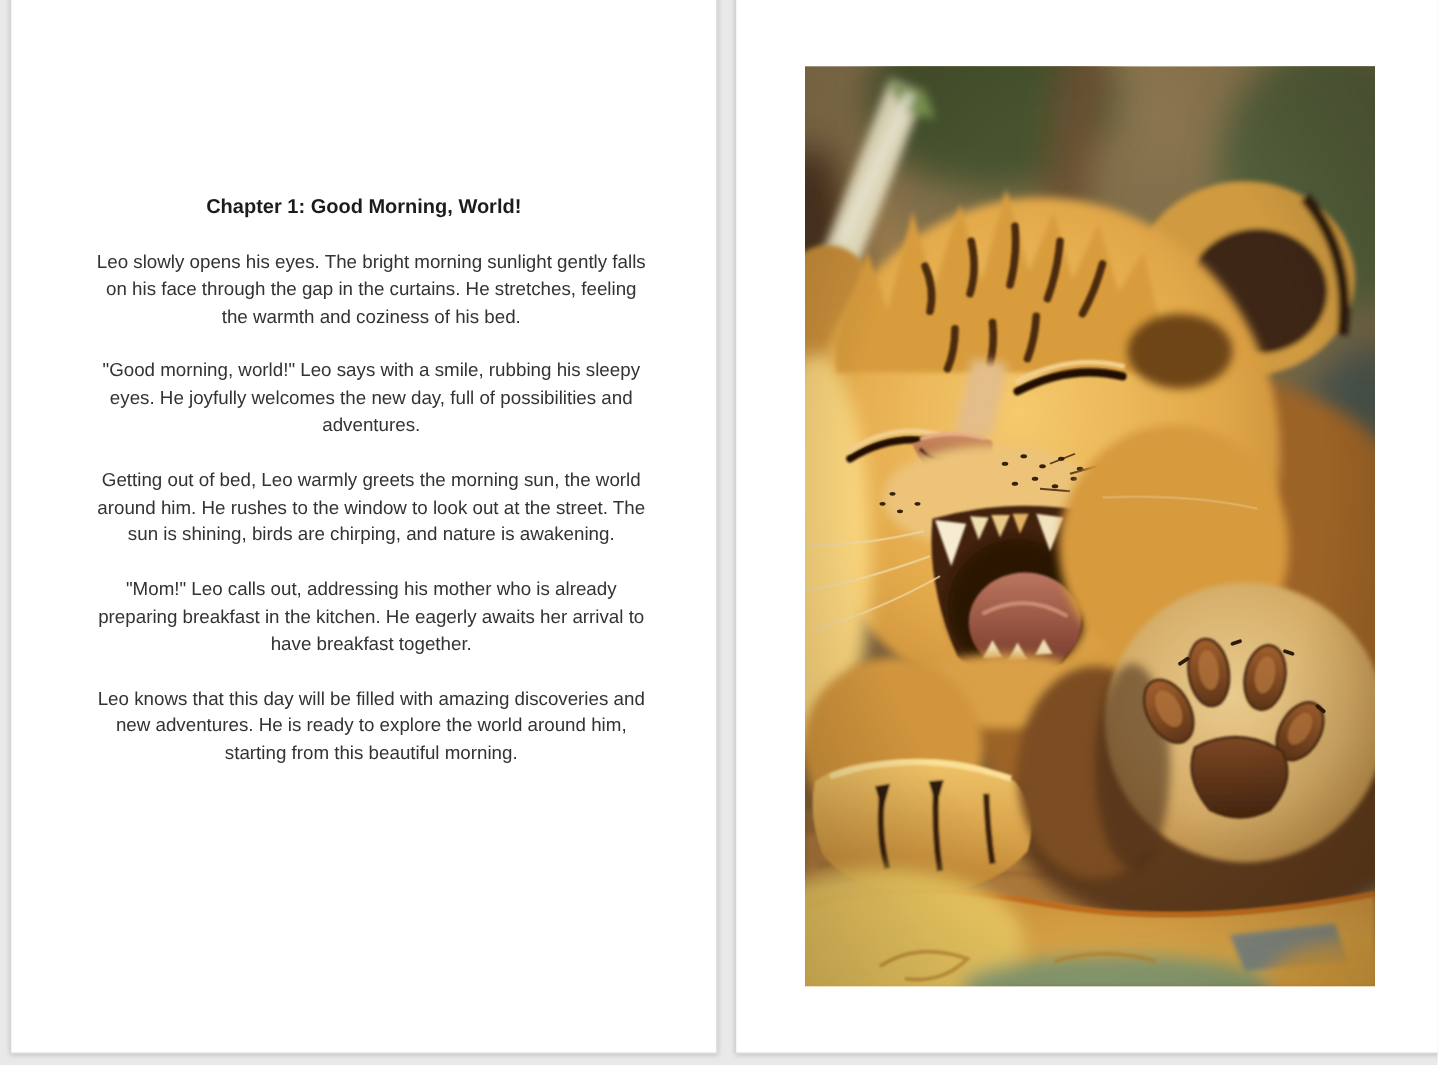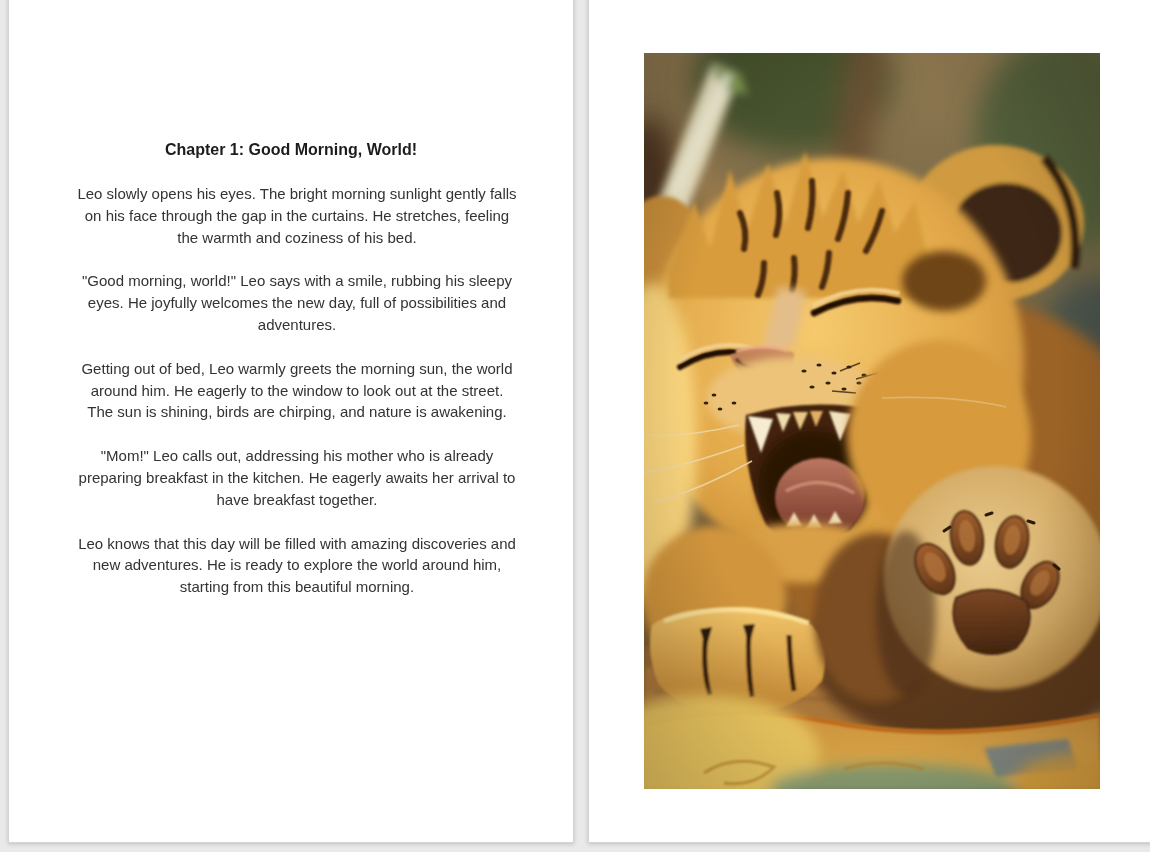--- a/index.html
+++ b/index.html
@@ -13,39 +13,39 @@
     background:#ffffff;border:1px solid #d4d4d4;box-sizing:border-box;
     box-shadow:0 1px 4px rgba(0,0,0,0.18);
   }
   .page-left{left:8px;}
   .page-right{left:588px;}
   .story{
     position:absolute;left:56px;top:198px;width:452px;
     text-align:center;color:#333333;
   }
   .story h1{
-    font-size:16px;line-height:22px;font-weight:700;margin:0;color:#1c1c1c;
+    font-size:16px;line-height:22px;font-weight:700;margin:16px;color:#1c1c1c;
   }
   .story p{
     font-size:15px;line-height:21.8px;margin:22px 0 0 12px;color:#333333;
   }
   .illustration{
     position:absolute;left:55px;top:112px;width:456px;height:736px;margin:0;
   }
   .illustration svg{display:block;width:456px;height:736px;}
 </style>
 </head>
 <body>
 
 <div class="page page-left">
   <div class="story">
     <h1>Chapter 1: Good Morning, World!</h1>
     <p>Leo slowly opens his eyes. The bright morning sunlight gently falls on his face through the gap in the curtains. He stretches, feeling the warmth and coziness of his bed.</p>
     <p>"Good morning, world!" Leo says with a smile, rubbing his sleepy eyes. He joyfully welcomes the new day, full of possibilities and adventures.</p>
-    <p>Getting out of bed, Leo warmly greets the morning sun, the world around him. He eagerly to the window to look out at the street. The sun is shining, birds are chirping, and nature is awakening.</p>
+    <p>Getting out of bed, Leo warmly greets the morning sun, the world around him. He rushes to the window to look out at the street. The sun is shining, birds are chirping, and nature is awakening.</p>
     <p>"Mom!" Leo calls out, addressing his mother who is already preparing breakfast in the kitchen. He eagerly awaits her arrival to have breakfast together.</p>
     <p>Leo knows that this day will be filled with amazing discoveries and new adventures. He is ready to explore the world around him, starting from this beautiful morning.</p>
   </div>
 </div>
 
 <div class="page page-right">
   <figure class="illustration" role="img" aria-label="Cartoon lion cub yawning widely with eyes closed and mouth open showing teeth and tongue, one big paw raised toward the viewer showing brown paw pads, lying on a patterned blanket in warm golden morning light with blurred green leaves behind">
     <svg viewBox="0 0 456 736" xmlns="http://www.w3.org/2000/svg">
       <defs>
         <filter id="b14" x="-60%" y="-60%" width="220%" height="220%">

